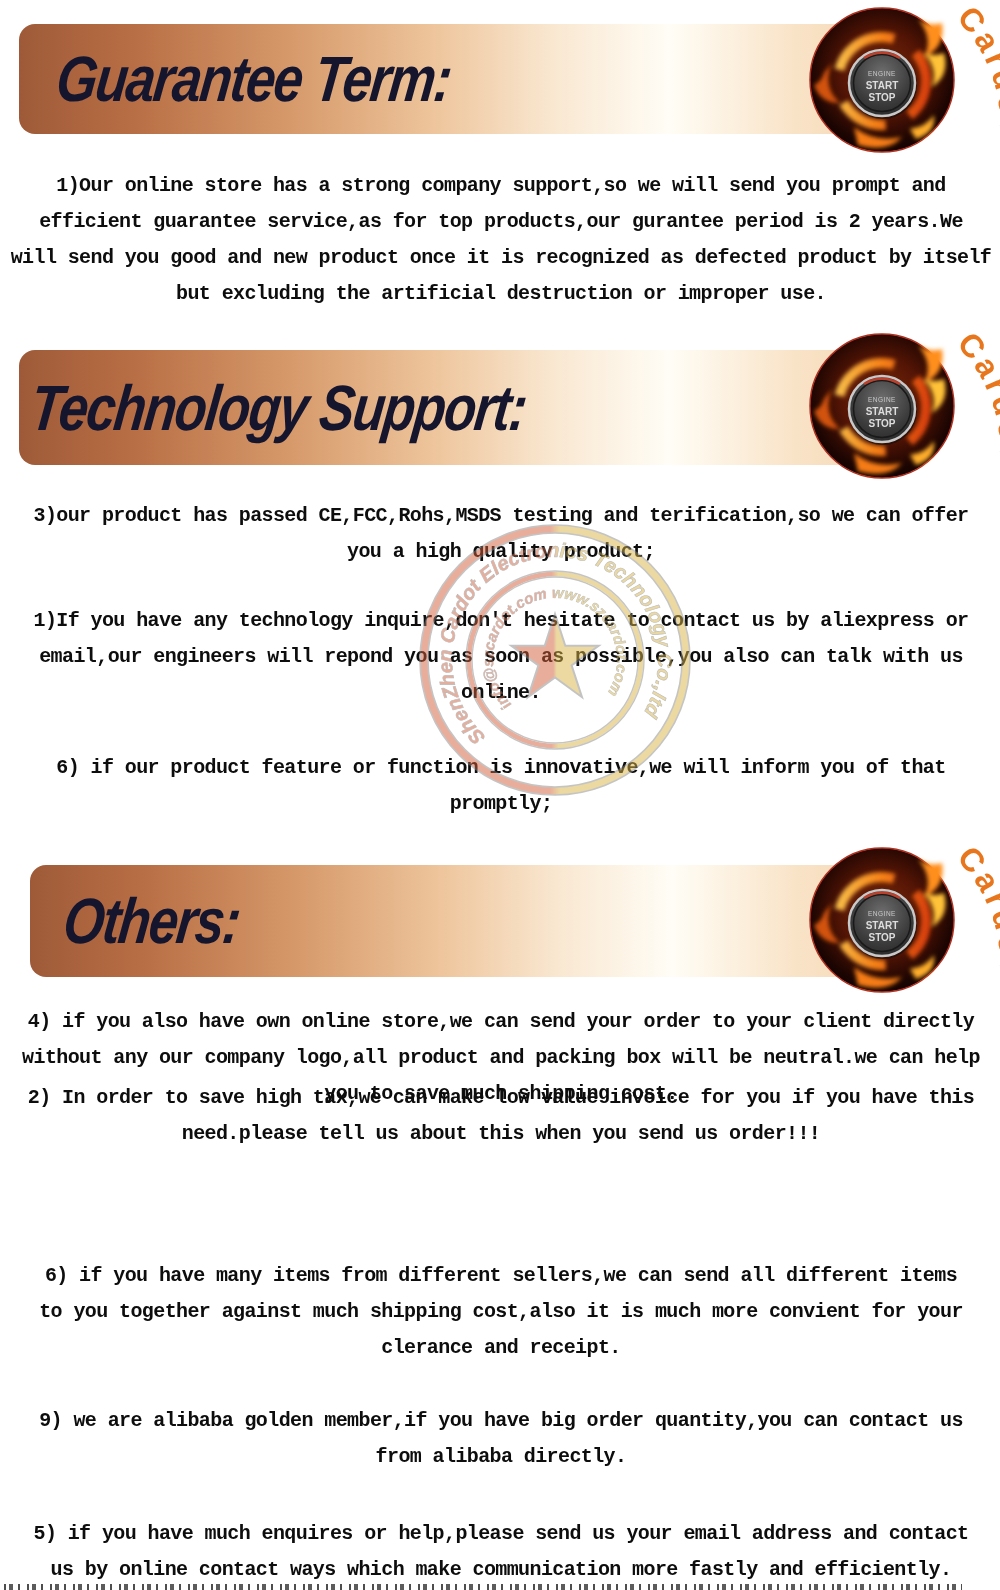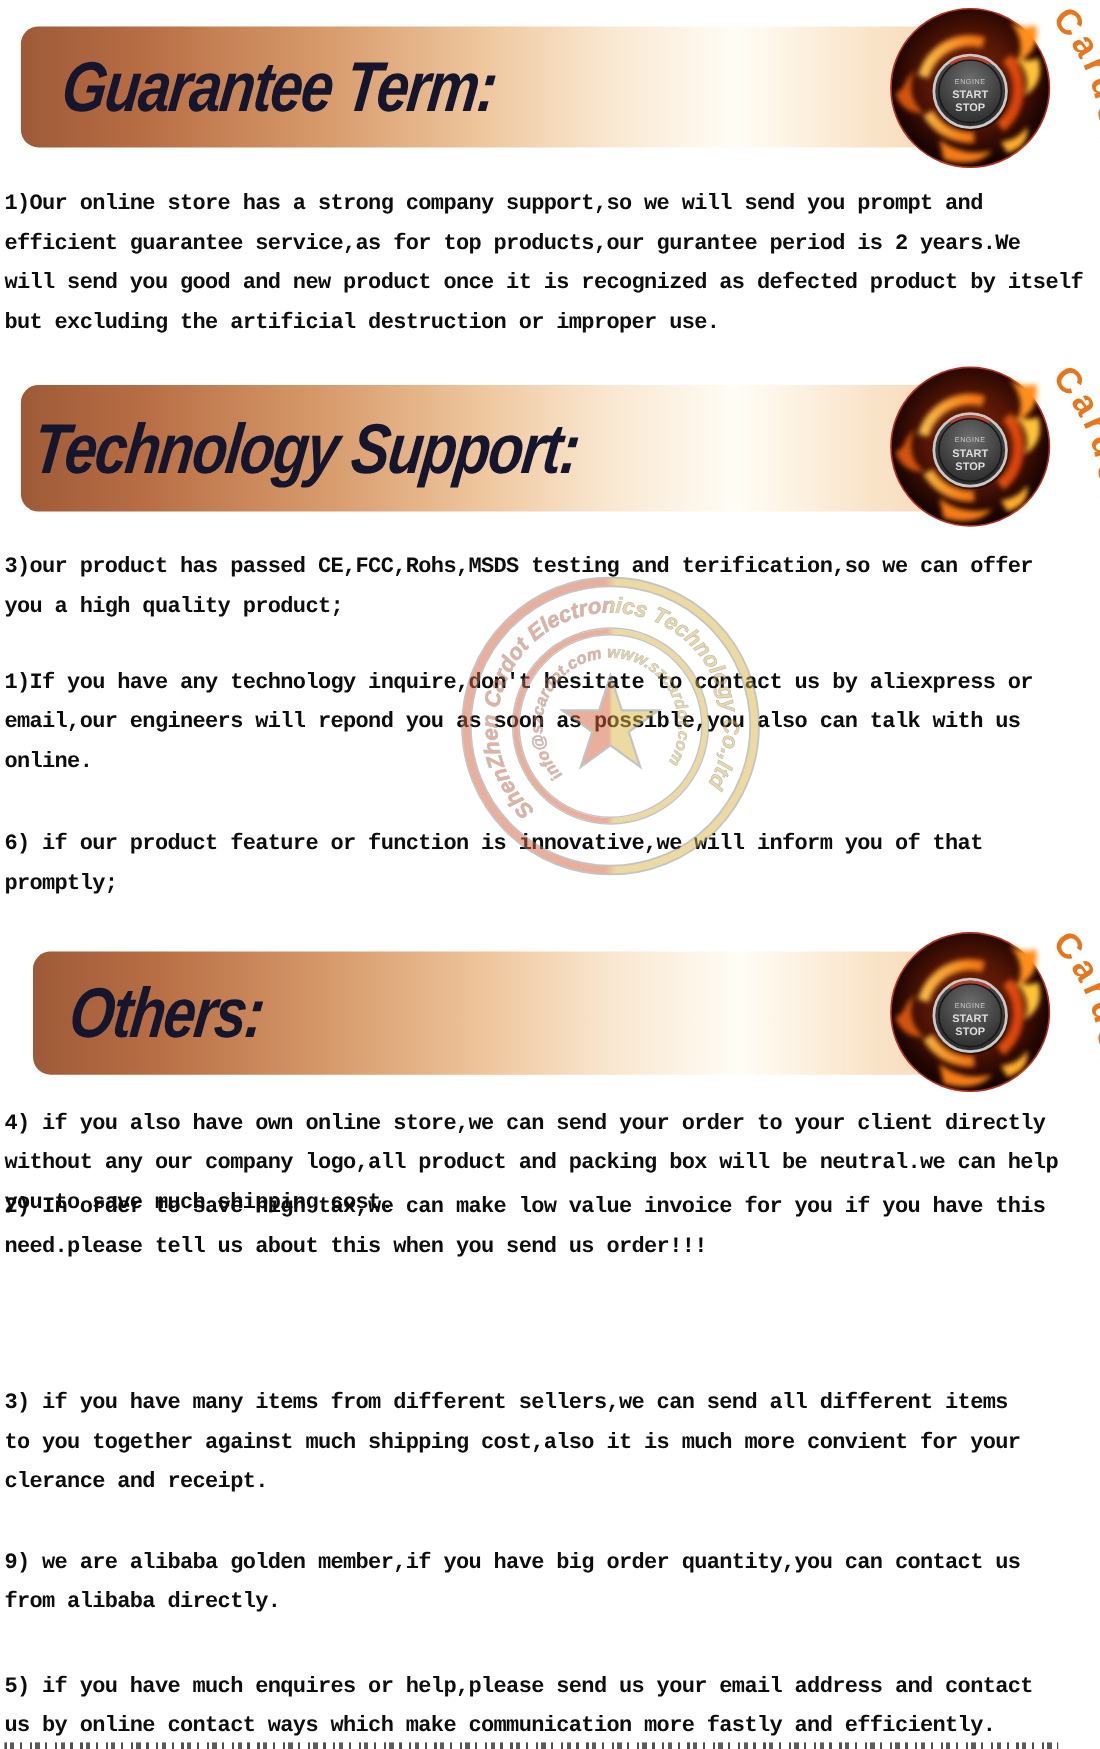--- a/index.html
+++ b/index.html
@@ -19,21 +19,21 @@
     transform-origin:left center;
     font:italic bold 64px/1 "Liberation Sans",sans-serif;
     letter-spacing:-2px;color:#15152e;white-space:nowrap;
   }
   
   .badge{position:absolute;left:806px;width:195px;height:158px;}
   
   .para{
     position:absolute;left:4px;width:994px;
     font:bold 20px/36px "Liberation Mono",monospace;
-    letter-spacing:-0.6px;color:#0d0d0d;white-space:pre-line;
+    letter-spacing:-0.6px;color:#0d0d0d;white-space:pre-line;text-align:center;
   }
   
   .watermark{position:absolute;left:419px;top:524px;pointer-events:none;z-index:5;}
   
   .cutoff{
     position:absolute;left:4px;top:1584px;width:958px;height:6px;opacity:.8;
     background:repeating-linear-gradient(90deg,#222 0 2px,transparent 2px 5px,#333 5px 9px,transparent 9px 14px,#222 14px 16px,transparent 16px 23px);
   }
   svg text{font-family:"Liberation Sans",sans-serif;}
 </style>
@@ -173,21 +173,21 @@
     <text x="76" y="100" font-size="10" font-weight="bold" fill="#dddddd" text-anchor="middle">STOP</text>
   </g>
   <text font-family="DejaVu Serif,serif" font-weight="bold" font-size="32" fill="#e8761c" letter-spacing="4"><textPath href="#cardotPath" startOffset="2">Cardot</textPath></text>
 </svg>
 
 <div class="para" style="top:1004px">4) if you also have own online store,we can send your order to your client directly
 without any our company logo,all product and packing box will be neutral.we can help
 you to save much shipping cost.</div>
 <div class="para" style="top:1080px">2) In order to save high tax,we can make low value invoice for you if you have this
 need.please tell us about this when you send us order!!!</div>
-<div class="para" style="top:1258px">3) if you have many items from different sellers,we can send all different items
+<div class="para" style="top:1258px">6) if you have many items from different sellers,we can send all different items
 to you together against much shipping cost,also it is much more convient for your
 clerance and receipt.</div>
 <div class="para" style="top:1403px">9) we are alibaba golden member,if you have big order quantity,you can contact us
 from alibaba directly.</div>
 <div class="para" style="top:1516px">5) if you have much enquires or help,please send us your email address and contact
 us by online contact ways which make communication more fastly and efficiently.</div>
 
 <div class="cutoff"></div>
 
 </body></html>

